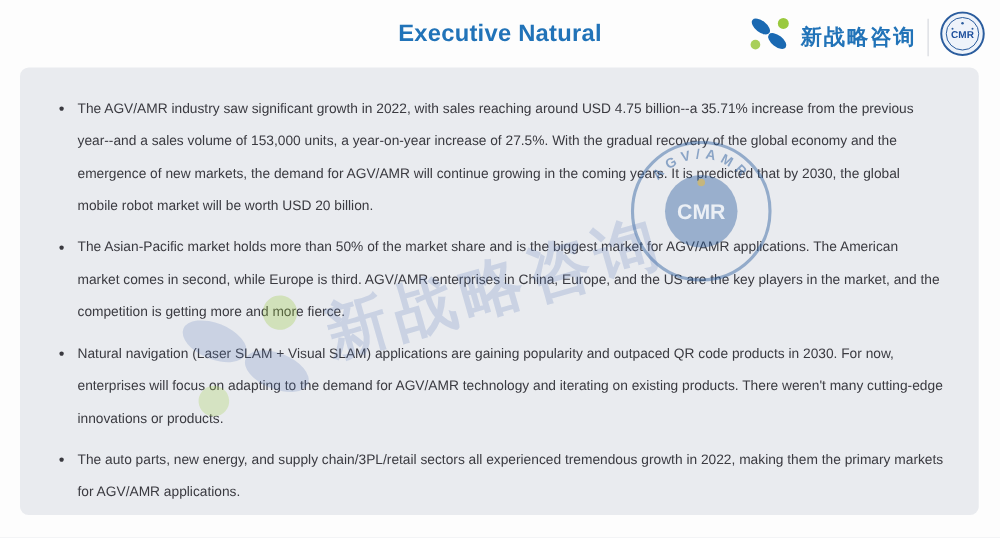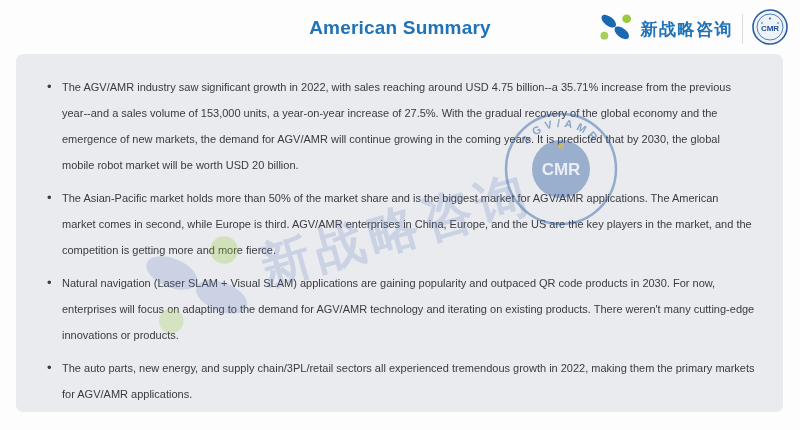--- a/index.html
+++ b/index.html
@@ -56,21 +56,21 @@
   }
   .watermark-logo .wm-text {
     font-size:50px; font-weight:bold;
     color:rgba(90,125,185,0.22);
     letter-spacing:6px; white-space:nowrap;
   }
 </style>
 </head>
 <body>
 
-<div class="slide-title">American Summary</div>
+<div class="slide-title">Executive Natural</div>
 
 <div class="brand">
   <span>
     <svg width="33" height="30" viewBox="0 0 34 30">
       <ellipse cx="10" cy="9" rx="8.8" ry="4.7" transform="rotate(38 10 9)" fill="#1a69b2"></ellipse>
       <ellipse cx="23.5" cy="21" rx="8.8" ry="4.7" transform="rotate(38 23.5 21)" fill="#1a69b2"></ellipse>
       <circle cx="28.5" cy="6.5" r="4.5" fill="#9ac93e"></circle>
       <circle cx="5.5" cy="24" r="4" fill="#a8cf5b"></circle>
     </svg>
   </span>

